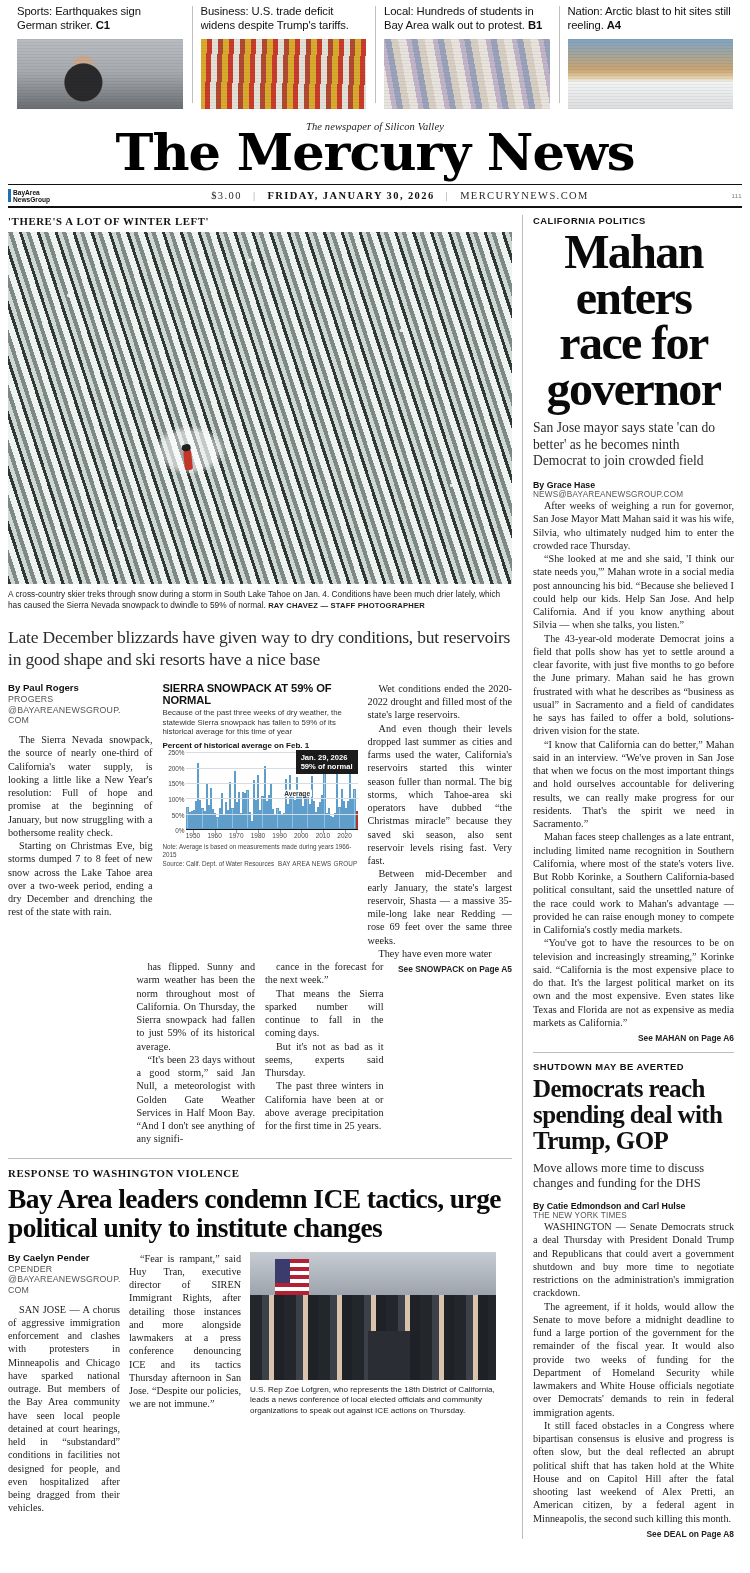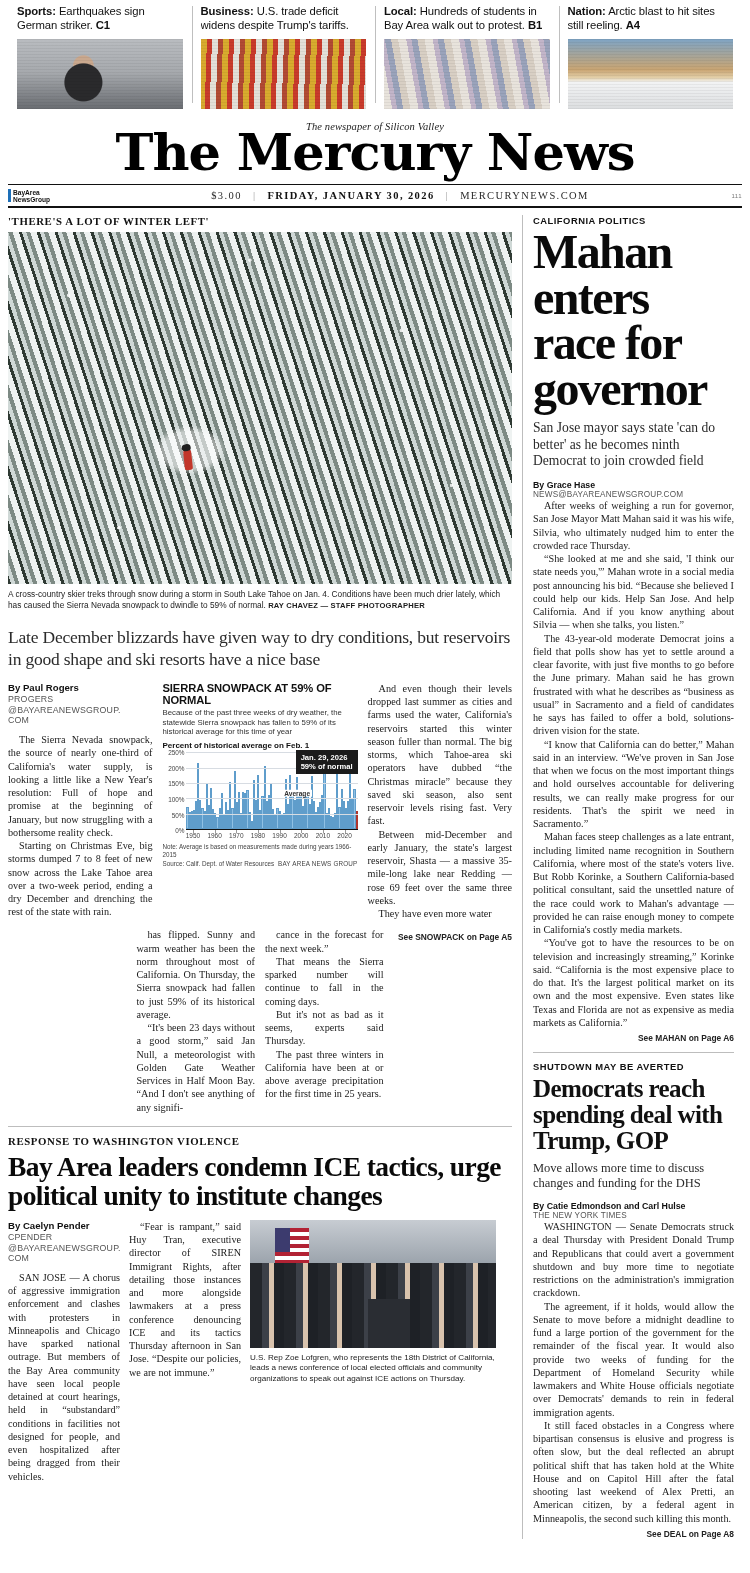--- a/index.html
+++ b/index.html
@@ -17,21 +17,21 @@
   
   .teasers { display:flex; gap:0; padding-top:4px; }
   .teaser { flex:1; padding:0 9px; position:relative; }
   .teaser + .teaser::before {
     content:""; position:absolute; left:0; top:2px; bottom:6px; width:1px; background:#bfbfbf;
   }
   .teaser-text {
     font-size:11.3px; line-height:1.24; color:#111; letter-spacing:-0.1px;
     height:30px; overflow:hidden;
   }
-  .teaser-kicker { font-weight:bold; }
+  .teaser-kicker { font-weight:normal; }
   .teaser-page { font-weight:bold; }
   .teaser-photo {
     margin-top:5px; height:70px; width:100%;
     border:0; position:relative; overflow:hidden;
   }
   .ph-sports { background:
      radial-gradient(circle at 40% 62%, #2a2a2c 0 17%, transparent 18%),
      radial-gradient(circle at 40% 38%, #c9a88e 0 9%, transparent 10%),
      linear-gradient(180deg,#b9bcc0 0%, #a6a9ad 48%, #6a6d72 100%); }
   .ph-business { background:
@@ -171,29 +171,29 @@
   .tick { position:absolute; top:0; width:1px; height:3px; background:#999; }
   .callout {
     position:absolute; right:0; top:-2px; background:#1b1b1b; color:#fff;
     font-weight:bold; font-size:7.6px; line-height:1.2; padding:3px 5px; z-index:5;
   }
   .chart-note { font-size:6.3px; color:#444; margin-top:2px; line-height:1.3; }
   .chart-src { display:flex; justify-content:space-between; font-size:6.3px; color:#444; }
   .chart-src .credit { letter-spacing:.2px; }
 
   
-  .cont-row { display:flex; gap:10px; margin-top:8px; }
+  .cont-row { display:flex; gap:10px; }
   .cont-col { width:160px; }
   .jump { font-size:8.4px; font-weight:bold; color:#222; text-align:right; margin-top:4px; }
 
   
   .r-kicker { font-weight:bold; font-size:9.4px; letter-spacing:.5px; color:#111; }
   .r-headline {
     font-family:"Liberation Serif", serif; font-weight:bold;
-    font-size:48px; line-height:.95; letter-spacing:-1.6px; margin-top:3px; color:#0a0a0a;
+    font-size:48px; line-height:.95; letter-spacing:-1.6px; margin-top:3px; color:#0a0a0a;text-align:center;
   }
   .r-deck {
     font-family:"Liberation Serif", serif; font-size:13.6px; line-height:1.22;
     color:#2b2b2b; margin-top:9px;
   }
   .r-byline { font-size:8.8px; font-weight:bold; margin-top:10px; }
   .r-byline-sub { font-size:8.2px; color:#555; letter-spacing:.2px; }
   .r-body {
     font-family:"Liberation Serif", serif; font-size:10.2px; line-height:1.3;
     text-align:justify; margin-top:0; color:#1a1a1a;
@@ -448,20 +448,21 @@
             <div class="chart-note">Note: Average is based on measurements made during years 1966-2015</div>
             <div class="chart-src">
               <span>Source: Calif. Dept. of Water Resources</span>
               <span class="credit">BAY AREA NEWS GROUP</span>
             </div>
           </div>
         </div>
 
         <div class="lb-col">
           <div class="body-text" style="margin-top:0">
+            <p>Wet conditions ended the 2020-2022 drought and filled most of the state's large reservoirs.</p>
             <p>And even though their levels dropped last summer as cities and farms used the water, California's reservoirs started this winter season fuller than normal. The big storms, which Tahoe-area ski operators have dubbed “the Christmas miracle” because they saved ski season, also sent reservoir levels rising fast. Very fast.</p>
             <p>Between mid-December and early January, the state's largest reservoir, Shasta — a massive 35-mile-long lake near Redding — rose 69 feet over the same three weeks.</p>
             <p>They have even more water</p>
           </div>
         </div>
       </div>
 
       <div class="cont-row">
         <div class="cont-col" style="width:160px"></div>
         <div class="cont-col">

